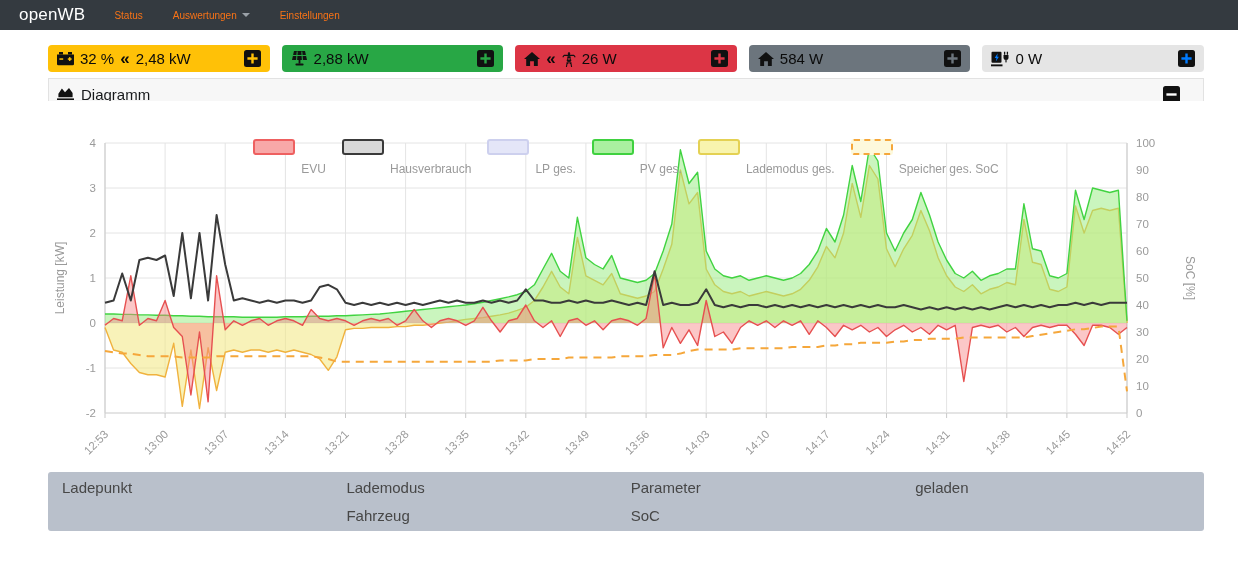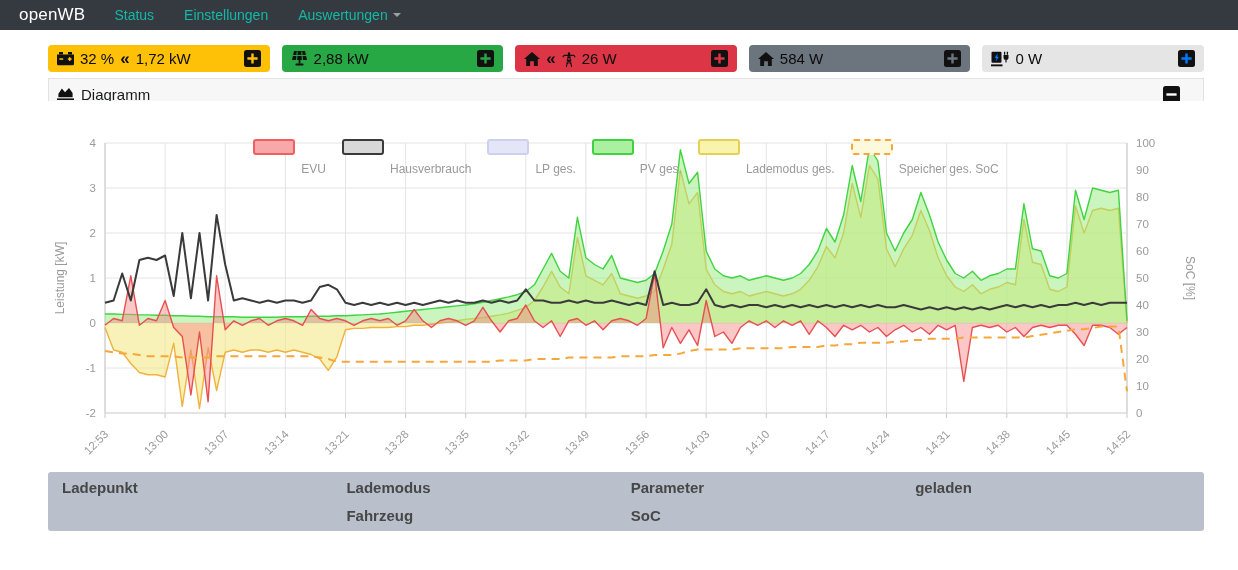--- a/index.html
+++ b/index.html
@@ -4,21 +4,21 @@
 <style>
   html,body{margin:0;padding:0;background:#fff;}
   body{width:1238px;height:570px;position:relative;overflow:hidden;
        font-family:"Liberation Sans",sans-serif;-webkit-font-smoothing:antialiased;}
 
   
   .navbar{position:absolute;left:0;top:0;width:1238px;height:30px;background:#343a40;
           display:flex;align-items:center;}
   .brand{color:#fff;font-size:17px;font-weight:500;padding:0 14px 0 19px;letter-spacing:.2px;}
   .nav-items{display:flex;align-items:center;height:100%;}
-  .nav-link{color:#14b8a6;font-size:14px;padding:0 15px;height:100%;display:flex;align-items:center;cursor:pointer;}
+  .nav-link{color:#f97316;font-size:10px;padding:0 15px;height:100%;display:flex;align-items:center;cursor:pointer;}
   .caret{display:inline-block;margin-left:5px;width:0;height:0;border-left:4px solid transparent;
          border-right:4px solid transparent;border-top:4px solid #9aa1a8;}
 
   
   .badges{position:absolute;left:48px;top:45px;width:1156px;height:27px;display:flex;gap:12px;justify-content:center;}
   .badge{flex:1;border-radius:4px;display:flex;align-items:center;gap:6px;padding:0 9px;
          font-size:15px;color:#0b0b0b;cursor:pointer;}
   .badge .icon{display:flex;align-items:center;}
   .badge .laquo{font-weight:700;font-size:17px;line-height:1;}
   .badge .plus{margin-left:auto;display:flex;align-items:center;cursor:pointer;}
@@ -35,49 +35,49 @@
   .legend{position:absolute;left:0;top:16px;width:100%;display:flex;justify-content:center;
           align-items:center;pointer-events:none;}
   .legend-item{display:flex;align-items:center;margin:0 8px;}
   .legend-box{width:38px;height:12px;border-radius:3px;border:2px solid;box-sizing:content-box;}
   .legend-label{font-size:12px;color:#9a9a9a;margin-left:6px;margin-top:45px;}
 
   
   .status-table{position:absolute;left:48px;top:472px;width:1156px;height:59px;background:#b9c0cb;
                 border-radius:3px;display:grid;grid-template-columns:24.6% 24.6% 24.6% 26.2%;
                 grid-template-rows:1fr 1fr;align-items:center;padding:2px 0;box-sizing:border-box;}
-  .status-cell{font-size:15px;font-weight:700;color:#474747;padding-left:14px;}
+  .status-cell{font-size:15px;font-weight:400;color:#474747;padding-left:14px;}
 </style>
 </head>
 <body>
 
 <div class="navbar">
   <span class="brand">openWB</span>
   <div class="nav-items" id="nav-items">
       <span class="nav-link">Status</span>
+      <span class="nav-link">Auswertungen<span class="caret"></span></span>
       <span class="nav-link">Einstellungen</span>
-      <span class="nav-link">Auswertungen<span class="caret"></span></span>
     </div>
 </div>
 
 <div class="badges" id="badges">
     <div class="badge" style="background: rgb(255, 193, 7);">
       <span class="icon">
         <svg width="17" height="15" viewBox="0 0 17 15">
           <path fill="#111" d="M2 1h4v2.2H2zM11 1h4v2.2h-4zM0 3.6h17V13a1.3 1.3 0 0 1-1.3 1.3H1.3A1.3 1.3 0 0 1 0 13z"></path>
           <rect x="2.4" y="7.3" width="3.8" height="1.5" fill="#ffc107"></rect>
           <rect x="10.8" y="7.3" width="3.8" height="1.5" fill="#ffc107"></rect>
           <rect x="11.95" y="6.15" width="1.5" height="3.8" fill="#ffc107"></rect>
         </svg>
       </span>
       <span>32 %</span>
       <span class="icon">
         <b class="laquo">«</b>
       </span>
-      <span>1,72 kW</span>
+      <span>2,48 kW</span>
       <span class="plus">
         <svg width="17" height="17" viewBox="0 0 17 17">
           <rect width="17" height="17" rx="2.5" fill="#111"></rect>
           <path stroke="#ffc107" stroke-width="2.4" d="M8.5 3.4v10.2M3.4 8.5h10.2"></path>
         </svg>
       </span>
     </div>
     <div class="badge" style="background: rgb(40, 167, 69);">
       <span class="icon">
         <svg width="17" height="15" viewBox="0 0 17 15">

